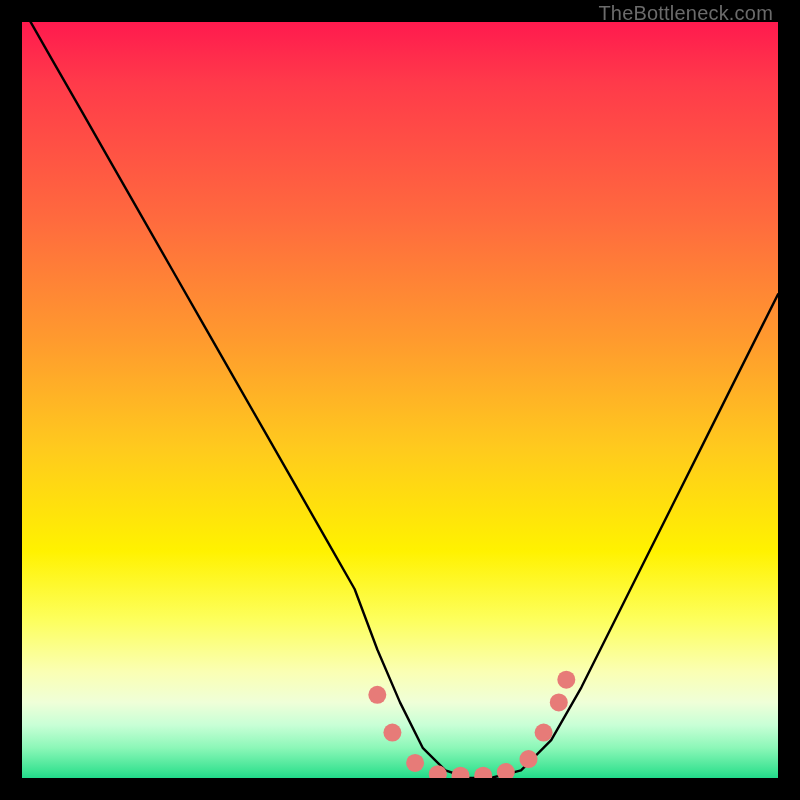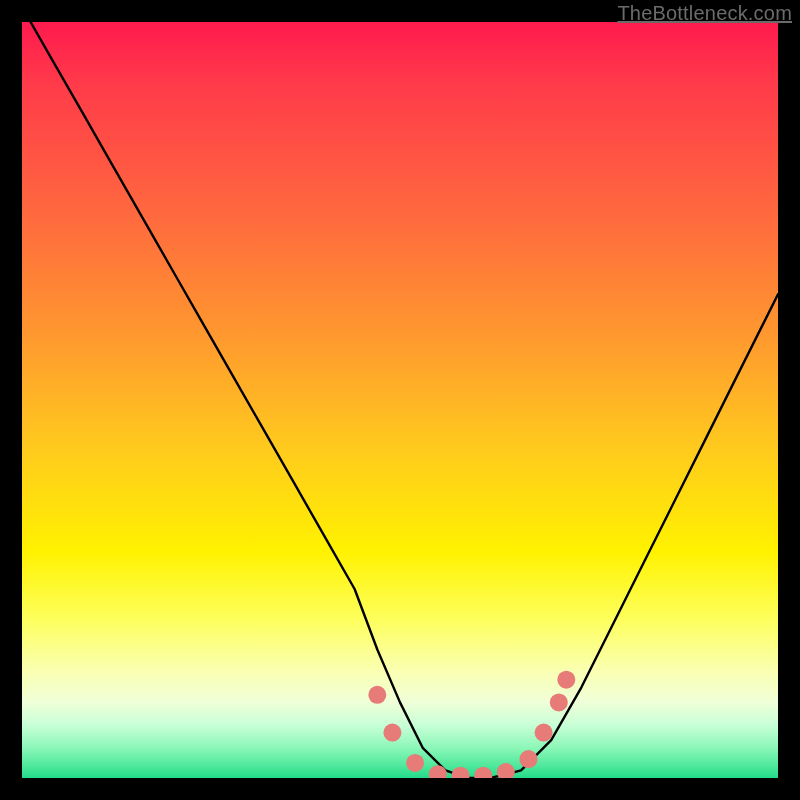--- a/index.html
+++ b/index.html
@@ -52,26 +52,25 @@
     position: absolute;
     left: 0;
     top: 0;
     width: 756px;
     height: 756px;
     overflow: visible;
   }
   .watermark {
     position: absolute;
     top: 2px;
-    right: 8px;
+    right: 27px;
     color: #6b6b6b;
     font-size: 20px;
     letter-spacing: 0.2px;
     user-select: none;
-    text-decoration: underline;
   }
 </style>
 </head>
 <body>
 
 <div class="frame">
 
   <div class="plot-area">
     <div class="gradient"></div>
 

